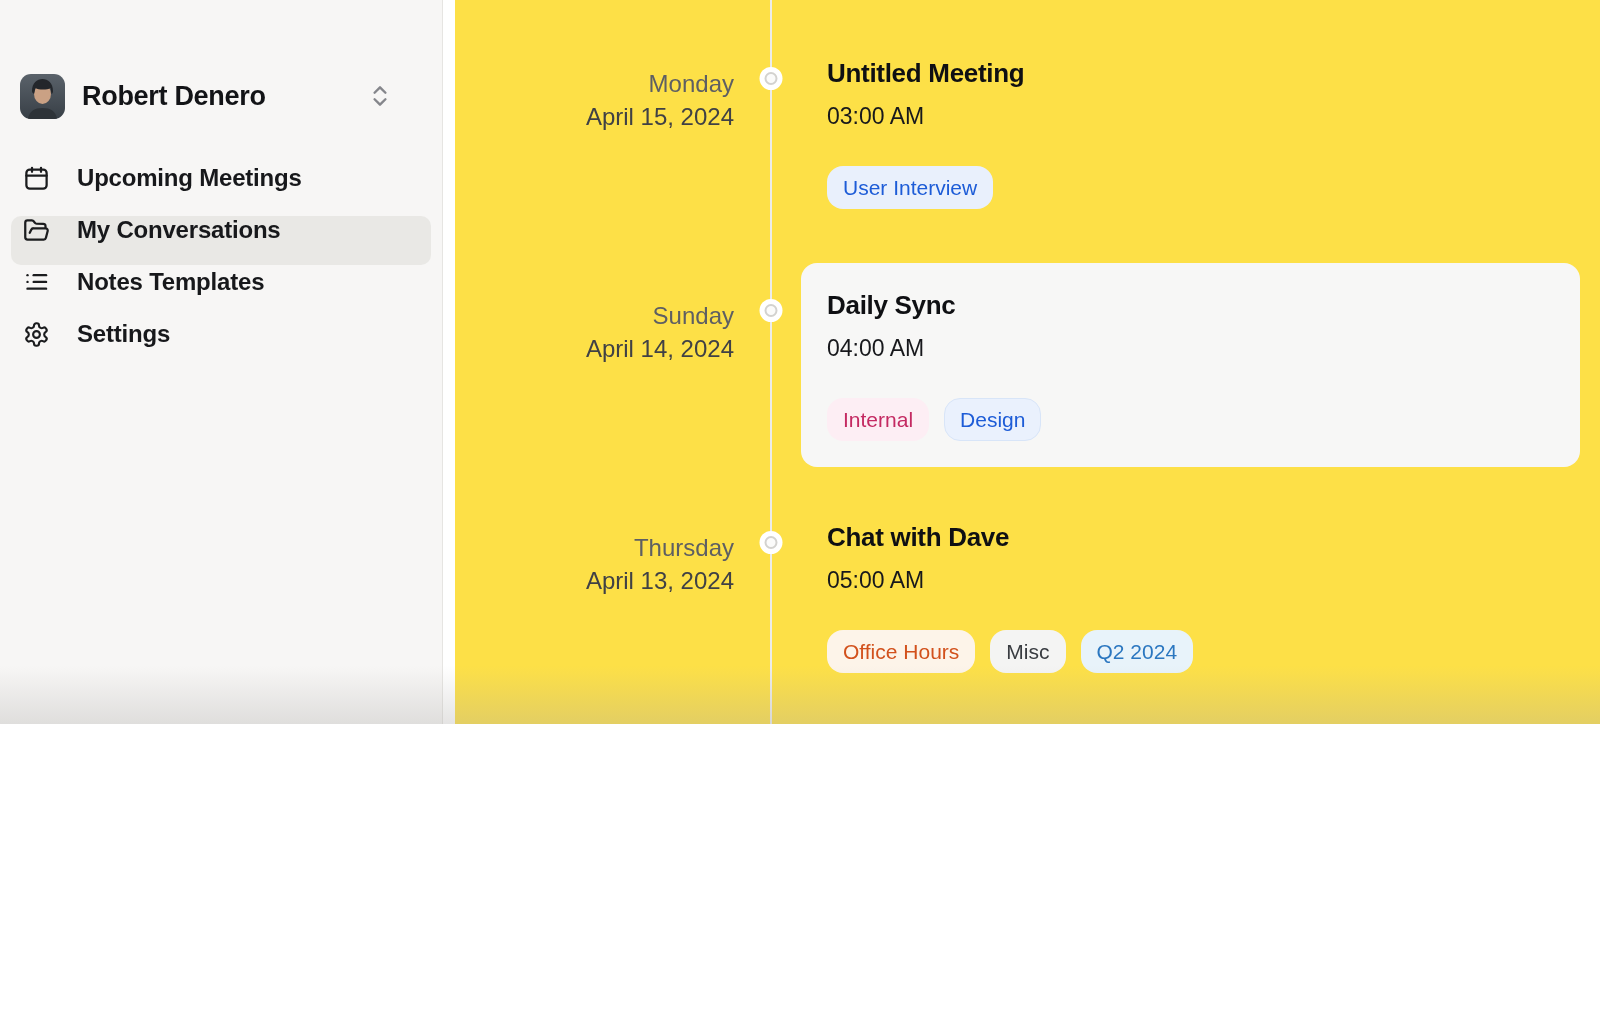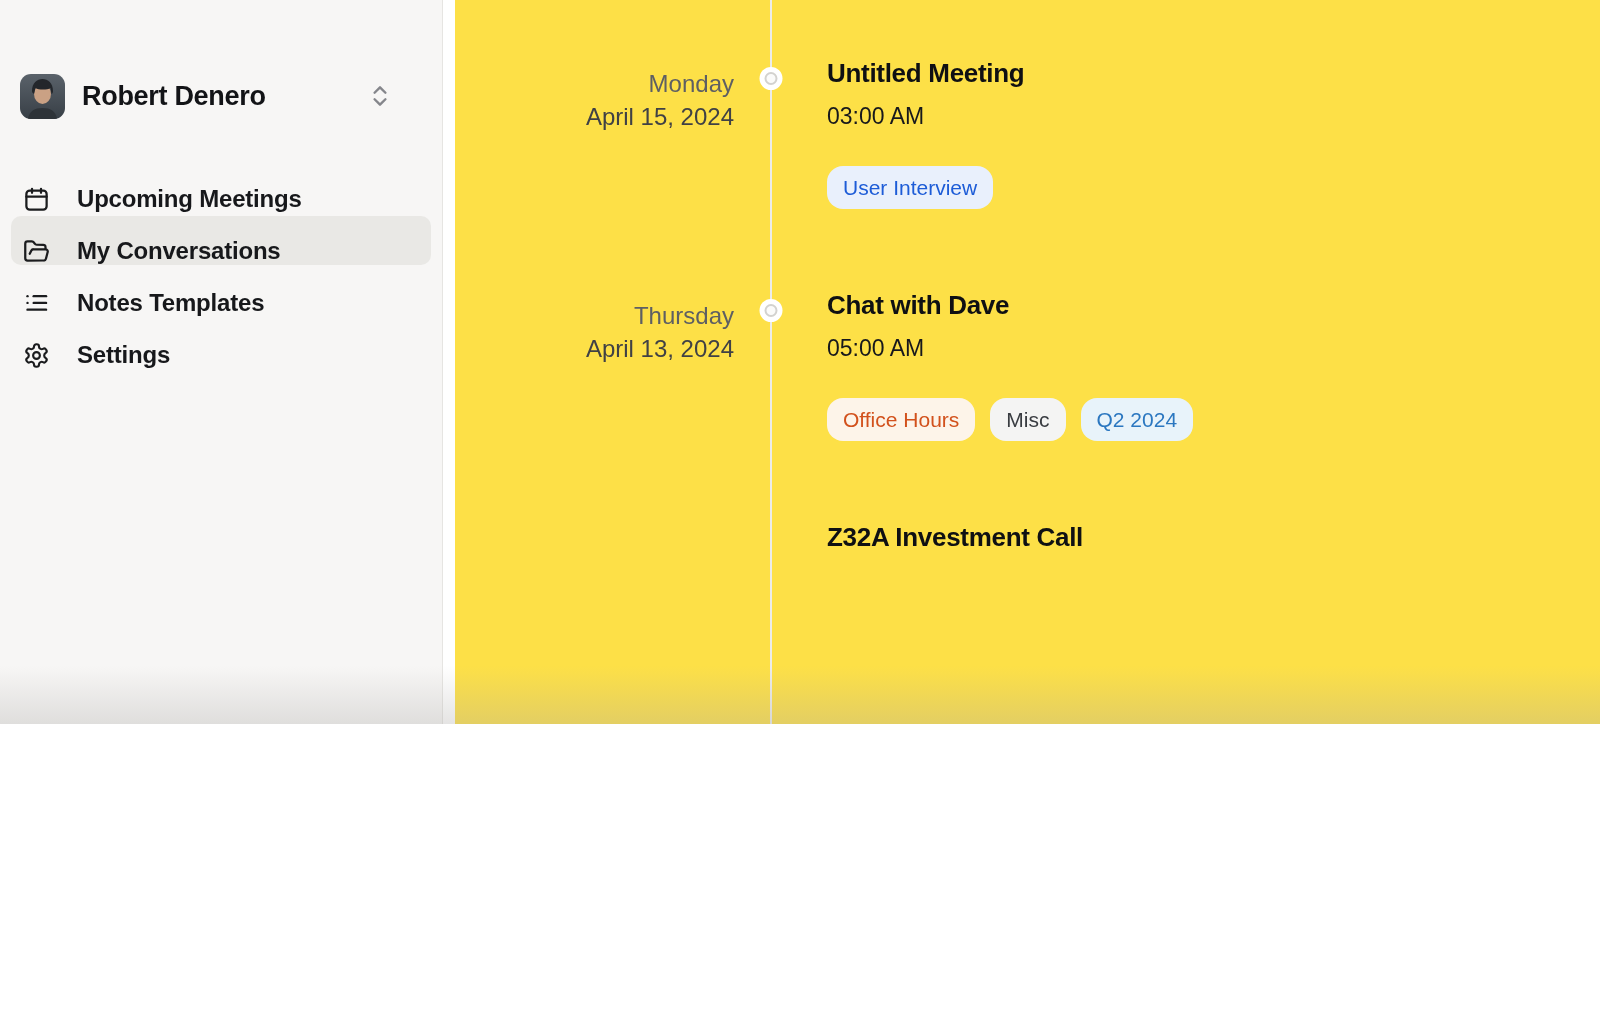--- a/index.html
+++ b/index.html
@@ -10,21 +10,21 @@
 
   
   .sidebar { width:443px; flex:0 0 443px; background:#f7f6f5; border-right:1px solid #e6e5e2; }
   .user-row { position:relative; margin:73px 20px 0 20px; height:46px; display:flex; align-items:center; cursor:pointer; }
   .avatar { width:45px; height:45px; border-radius:11px; overflow:hidden; flex:0 0 45px; }
   .avatar svg { display:block; }
   .user-name { margin-left:17px; font-size:27px; font-weight:700; letter-spacing:-0.3px; color:#131417; }
   .user-caret { position:absolute; right:29px; top:50%; transform:translateY(-50%); color:#85868b; display:flex; }
 
   .nav { margin-top:45px; padding:0 11px; }
-  .nav-item { display:flex; align-items:flex-end; height:49px; margin-bottom:3px; border-radius:10px; padding-left:11px; cursor:pointer; }
+  .nav-item { display:flex; align-items:flex-start; height:49px; margin-bottom:3px; border-radius:10px; padding-left:11px; cursor:pointer; }
   .nav-item[data-selected="true"] { background:#e9e8e5; }
   .nav-icon { width:28px; height:28px; display:flex; align-items:center; justify-content:center; color:#1b1c1e; flex:0 0 28px; }
   .nav-label { margin-left:27px; font-size:24px; font-weight:600; letter-spacing:-0.2px; color:#17181b; }
 
   
   .main { position:relative; flex:1; background:#fde047; }
   .tline { position:absolute; left:315px; top:0; bottom:0; width:2px; background:#ececea; z-index:0; }
   .rows { position:relative; padding-top:31px; }
   .row { position:relative; display:flex; min-height:232px; }
   .date-col { width:279px; padding-top:36px; text-align:right; }
@@ -140,20 +140,37 @@
           <div class="meeting" data-highlight="false">
             <div class="m-title">Untitled Meeting</div>
             <div class="m-time">03:00 AM</div>
             <div class="m-tags">
               <span class="tag" style="color: rgb(29, 92, 215); background: rgb(233, 240, 252); border-color: transparent;">User Interview</span>
             </div>
           </div>
         </div>
       </div>
 
+      <div class="row">
+        <div class="date-col">
+          <div class="day-name">Sunday</div>
+          <div class="date-text">April 14, 2024</div>
+        </div>
+        <div class="dot" data-show="true"></div>
+        <div class="meet-col">
+          <div class="meeting" data-highlight="true">
+            <div class="m-title">Daily Sync</div>
+            <div class="m-time">04:00 AM</div>
+            <div class="m-tags">
+              <span class="tag" style="color: rgb(196, 42, 98); background: rgb(253, 238, 244); border-color: transparent;">Internal</span>
+              <span class="tag" style="color: rgb(29, 92, 215); background: rgb(234, 241, 253); border-color: rgb(216, 229, 248);">Design</span>
+            </div>
+          </div>
+        </div>
+      </div>
 
       <div class="row">
         <div class="date-col">
           <div class="day-name">Thursday</div>
           <div class="date-text">April 13, 2024</div>
         </div>
         <div class="dot" data-show="true"></div>
         <div class="meet-col">
           <div class="meeting" data-highlight="false">
             <div class="m-title">Chat with Dave</div>

